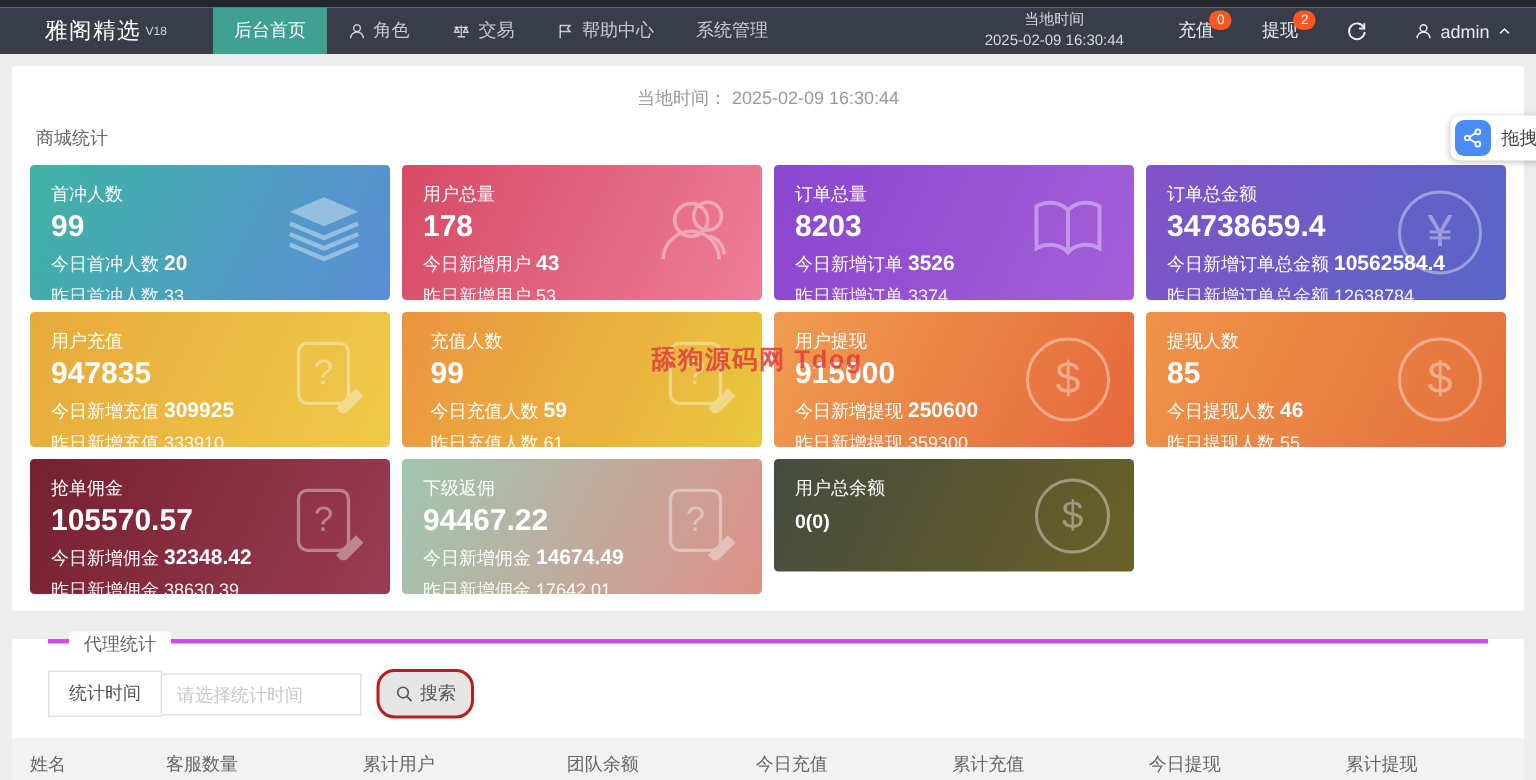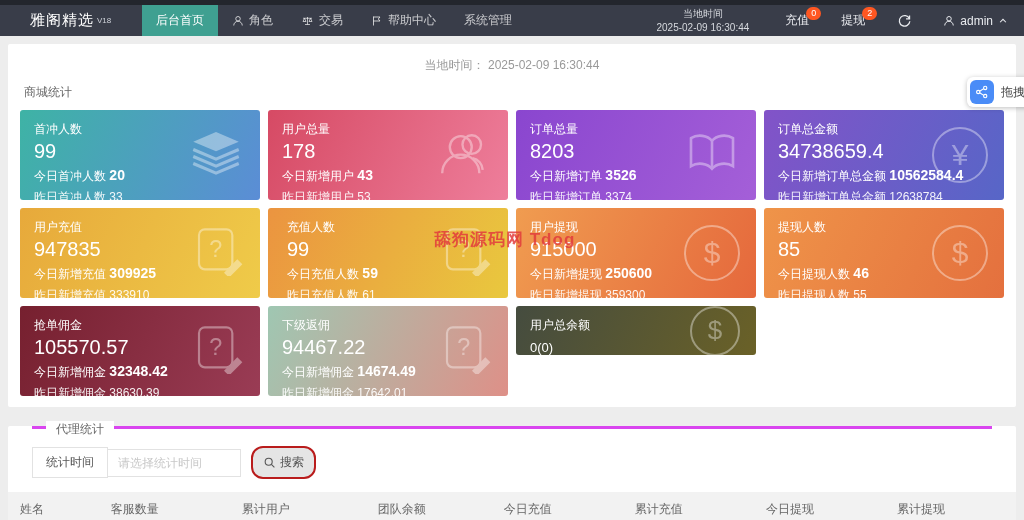--- a/index.html
+++ b/index.html
@@ -18,23 +18,23 @@
   .nav-act{position:relative;display:flex;align-items:center;gap:5px;padding:0 16px;font-size:12px;color:#e8eaee;cursor:pointer;}
   .badge{position:absolute;top:2px;right:4px;background:#ff5722;color:#fff;font-size:9px;
     line-height:1;padding:2px 4px;min-width:7px;text-align:center;border-radius:8px;}
   
   .panel{background:#fff;margin:8px 8px 0 8px;border-radius:2px;}
   .center-time{text-align:center;font-size:12px;color:#999;padding-top:13px;}
   .section-label{font-size:12px;color:#666;padding:10px 0 9px 16px;}
   
   .grid{display:grid;grid-template-columns:repeat(4,1fr);gap:8px;margin:0 12px;padding-bottom:11px;}
   .stat-card{position:relative;height:90px;border-radius:3px;color:#fff;padding:11px 14px;box-sizing:border-box;overflow:hidden;cursor:move;}
-  .stat-card.short{height:49px;align-self:start;}
+  .stat-card.short{height:75px;align-self:start;}
   .stat-title{font-size:12px;}
-  .stat-value{font-size:20px;font-weight:normal;margin-top:2px;}
+  .stat-value{font-size:20px;font-weight:bold;margin-top:2px;}
   .stat-value.small{font-size:13px;margin-top:6px;}
   .stat-line{font-size:12px;margin-top:4px;}
   .stat-line b{font-size:14px;}
   .stat-line.yday{opacity:.92;}
   .stat-icon{position:absolute;right:16px;top:50%;transform:translateY(-50%);opacity:.38;}
   .circle-icon{width:52px;height:52px;border:2px solid #fff;border-radius:50%;display:flex;
     align-items:center;justify-content:center;font-size:30px;color:#fff;}
   
   .watermark{position:absolute;left:434px;top:228px;font-size:17px;font-weight:bold;color:#e23c3c;
     opacity:.85;letter-spacing:1px;white-space:nowrap;z-index:6;pointer-events:none;}

